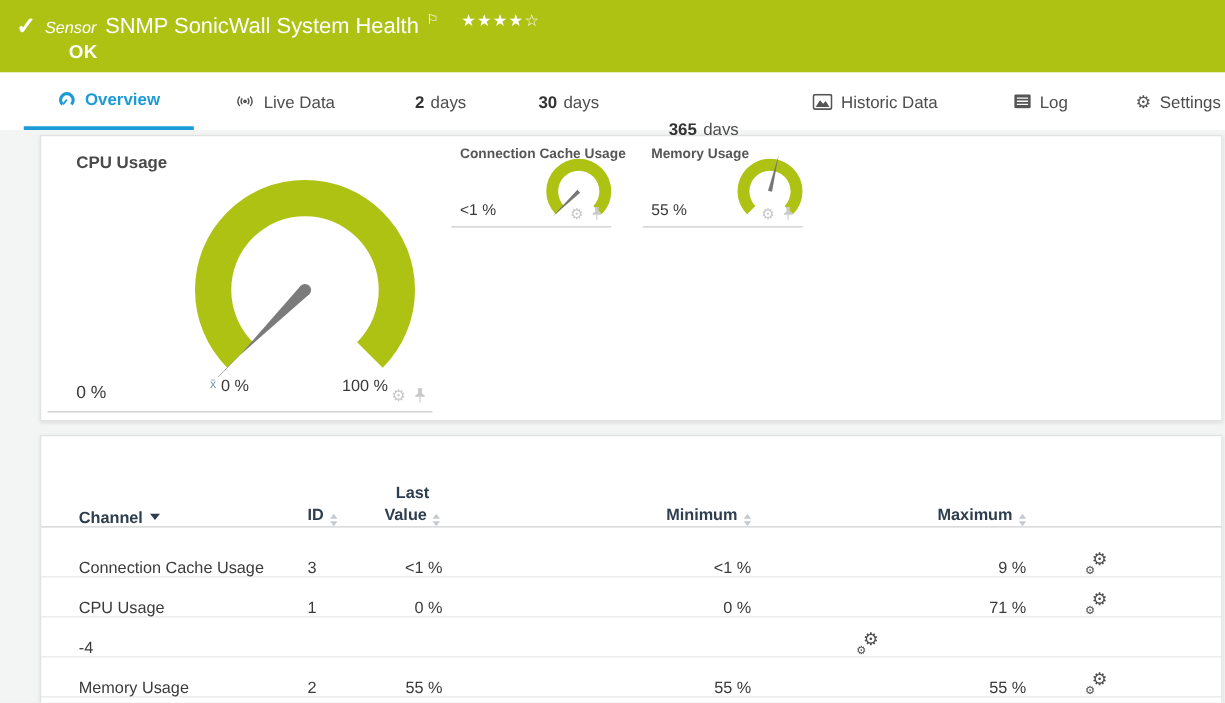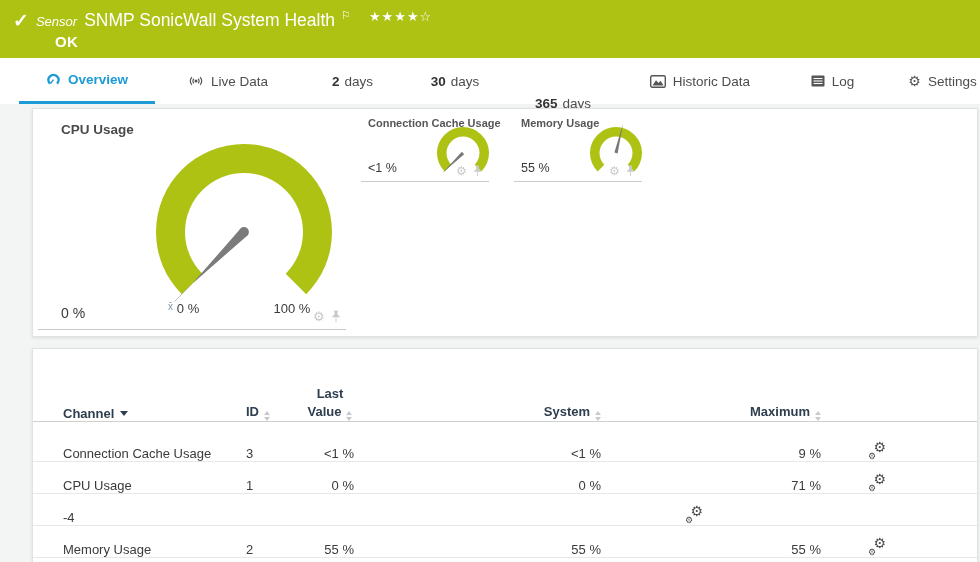--- a/index.html
+++ b/index.html
@@ -198,21 +198,21 @@
               <i class="up"></i>
               <i class="dn"></i>
             </span></div>
         <div class="c-lv th-lv">
           <div>Last</div>
           <div><span>Value</span><span class="sort">
                 <i class="up"></i>
                 <i class="dn"></i>
               </span></div>
         </div>
-        <div class="c-min"><span>System</span><span class="sort">
+        <div class="c-min"><span>Minimum</span><span class="sort">
               <i class="up"></i>
               <i class="dn"></i>
             </span></div>
         <div class="c-max"><span>Maximum</span><span class="sort">
               <i class="up"></i>
               <i class="dn"></i>
             </span></div>
         <div class="c-set"></div>
       </div>
 

